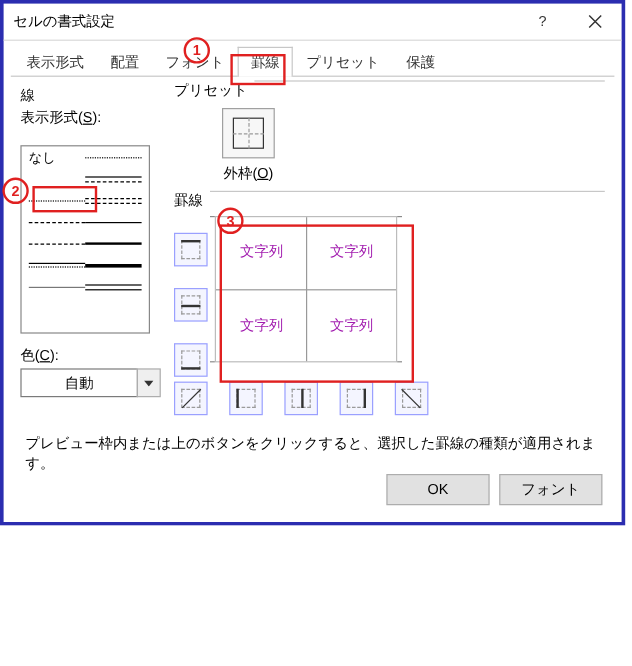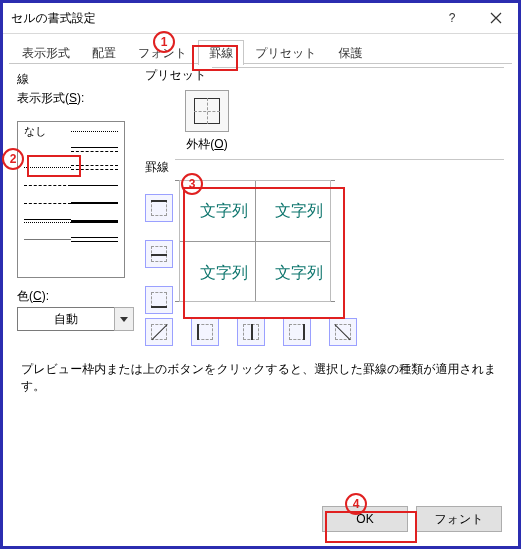--- a/index.html
+++ b/index.html
@@ -1,21 +1,21 @@
 <!DOCTYPE html>
 <html><head>
 <meta charset="utf-8">
 <style>
 html,body{margin:0;padding:0}
 body{font-family:"Yu Gothic UI","MS UI Gothic","Meiryo",sans-serif;font-size:12px;background:#fff;color:#000}
-.window{position:relative;width:521px;height:549px;border:3px solid #2b2db0;margin:0;background:#fff;box-sizing:border-box}
+.window{position:relative;width:521px;height:438px;border:3px solid #2b2db0;margin:0;background:#fff;box-sizing:border-box}
 .titlebar{height:30px;display:flex;align-items:center;padding:0 0 0 8px;border-bottom:1px solid #d9d9d9}
 .titlebar .title{flex:1;font-size:12px}
 .titlebar .btn{width:44px;height:30px;display:flex;align-items:center;justify-content:center;color:#333}
-.tabs{display:flex;align-items:center;height:26px;padding:4px 6px 0 8px;position:relative}
+.tabs{display:flex;align-items:flex-start;height:26px;padding:4px 6px 0 8px;position:relative}
 .tab{padding:4px 10px 3px 10px;border:1px solid #c7c7c7;border-bottom:none;background:#fff;margin-right:0;position:relative;top:1px;font-size:12px;color:#333;white-space:nowrap}
 .tab.inactive{background:#fff;border-color:transparent transparent #c7c7c7 transparent}
 .tab.active{background:#fff;border-color:#c7c7c7;z-index:2}
 .tabline{position:absolute;left:6px;right:6px;bottom:0;height:1px;background:#c7c7c7;z-index:1}
 .section-label{font-size:12px;margin:4px 0 2px 0}
 .leftcol{position:absolute;left:14px;top:64px;width:120px}
 .stylebox{border:1px solid #888;width:106px;height:155px;margin-top:14px;background:#fff;position:relative}
 .styleitem{height:18px;display:flex;align-items:center;padding:0 6px}
 .styleitem .half{width:50%}
 .none-lbl{font-size:11px}
@@ -54,21 +54,21 @@
 .ic .lft{position:absolute;top:0;bottom:0;left:0;border-left:2px solid #333}
 .ic .rgt{position:absolute;top:0;bottom:0;right:0;border-left:2px solid #333}
 .ic .midh{position:absolute;left:0;right:0;top:50%;border-top:2px solid #333}
 .ic .midv{position:absolute;top:0;bottom:0;left:50%;border-left:2px solid #333}
 .ic .diag1{position:absolute;top:0;left:0;width:22px;height:0;border-top:1px solid #333;transform:rotate(45deg);transform-origin:top left}
 .ic .diag2{position:absolute;top:0;right:0;width:22px;height:0;border-top:1px solid #333;transform:rotate(-45deg);transform-origin:top right}
 .preview{width:150px;height:120px;border:1px solid #bcbcbc;position:relative;background:#fff}
 .preview .tick{position:absolute;background:#8a8a8a}
 .preview .cellv{position:absolute;top:0;bottom:0;left:50%;border-left:1px solid #999}
 .preview .cellh{position:absolute;left:0;right:0;top:50%;border-top:1px solid #999}
-.preview .txt{position:absolute;font-size:16px;color:#0f766e}
+.preview .txt{position:absolute;font-size:12px;color:#a21caf}
 .bottom-btns{display:flex;gap:18px;margin:4px 0 0 0}
 .hint{position:absolute;left:18px;top:358px;font-size:12px}
 .dlg-btns{position:absolute;right:16px;bottom:14px;display:flex;gap:8px}
 .dbtn{width:84px;height:24px;border:1px solid #adadad;background:#e1e1e1;font-size:12px;display:flex;align-items:center;justify-content:center}
 .annot-circle{position:absolute;width:18px;height:18px;border:2px solid #e02020;border-radius:50%;color:#e02020;font-size:12px;font-weight:bold;display:flex;align-items:center;justify-content:center;background:transparent;z-index:10}
 .annot-rect{position:absolute;border:2px solid #e02020;z-index:9}
 .u{text-decoration:underline}
 </style>
 </head>
 <body>

